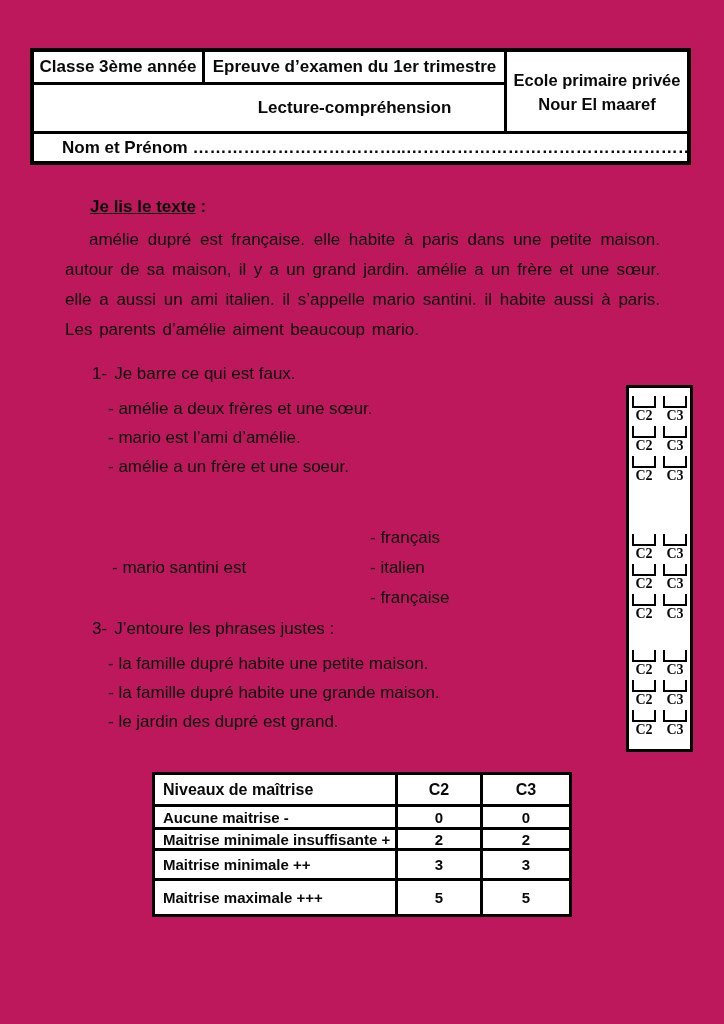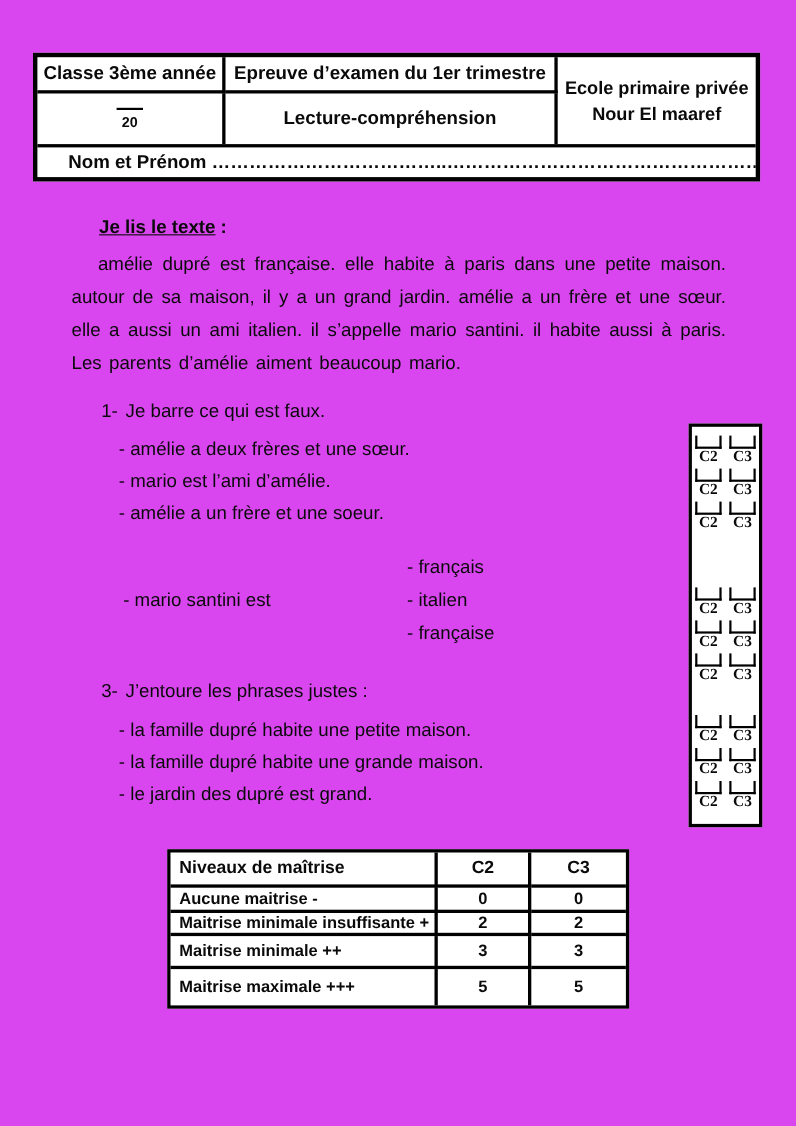--- a/index.html
+++ b/index.html
@@ -5,21 +5,21 @@
   * { box-sizing: border-box; margin: 0; padding: 0; }
   html, body { background: #ffffff; }
   body {
     width: 724px; height: 1024px;
     font-family: "Liberation Sans", sans-serif;
     color: #0a0a0a;
   }
   .page {
     position: relative;
     width: 724px; height: 1024px;
-    background: #d946ef;
+    background: #be185d;
     overflow: hidden;
   }
 
   
   .header-table {
     position: absolute; left: 30px; top: 48px; width: 661px;
     border: 4px solid #000;
     display: grid;
     grid-template-columns: 171px 302px 1fr;
     grid-template-rows: 33px 46px 30px;
@@ -58,21 +58,21 @@
 
   
   .question { position: absolute; left: 92px; font-size: 17px; }
   .q-head { line-height: 20px; white-space: nowrap; }
   .q-num { margin-right: 7px; }
   .q-items { margin-top: 10px; margin-left: 16px; }
   .q-item { line-height: 29px; white-space: nowrap; }
   .q1 { top: 364px; }
   .q2 { top: 501px; }
   .q3 { top: 619px; }
-  .q2-grid { margin-top: 0; display: grid; grid-template-columns: 278px auto; }
+  .q2-grid { margin-top: 22px; display: grid; grid-template-columns: 278px auto; }
   .q2-row { display: contents; }
   .q2-left { grid-column: 1; line-height: 30px; padding-left: 20px; white-space: nowrap; }
   .q2-right { grid-column: 2; line-height: 30px; white-space: nowrap; }
 
   
   .score-column {
     position: absolute; left: 626px; top: 385px;
     width: 67px; height: 367px;
     border: 3px solid #000;
     padding-top: 8px;
@@ -112,23 +112,20 @@
   .g-bb { border-bottom: 3px solid #000; }
   .g-head { font-size: 16px; }
 </style>
 </head>
 <body>
 
 <div class="page">
 
   <div class="header-table">
     <div class="hcell h-c1a">Classe 3ème année</div>
-    <div class="hcell h-c1b">
-      <span class="score-frac">20</span>
-    </div>
     <div class="hcell h-c2a">Epreuve d’examen du 1er trimestre</div>
     <div class="hcell h-c2b">Lecture-compréhension</div>
     <div class="hcell h-c3">
       <span>Ecole primaire privée</span>
       <span>Nour El maaref</span>
     </div>
     <div class="h-name">
       <span>Nom et Prénom</span>&nbsp;<span>………………………………..………………………………………………...</span>
     </div>
   </div>

